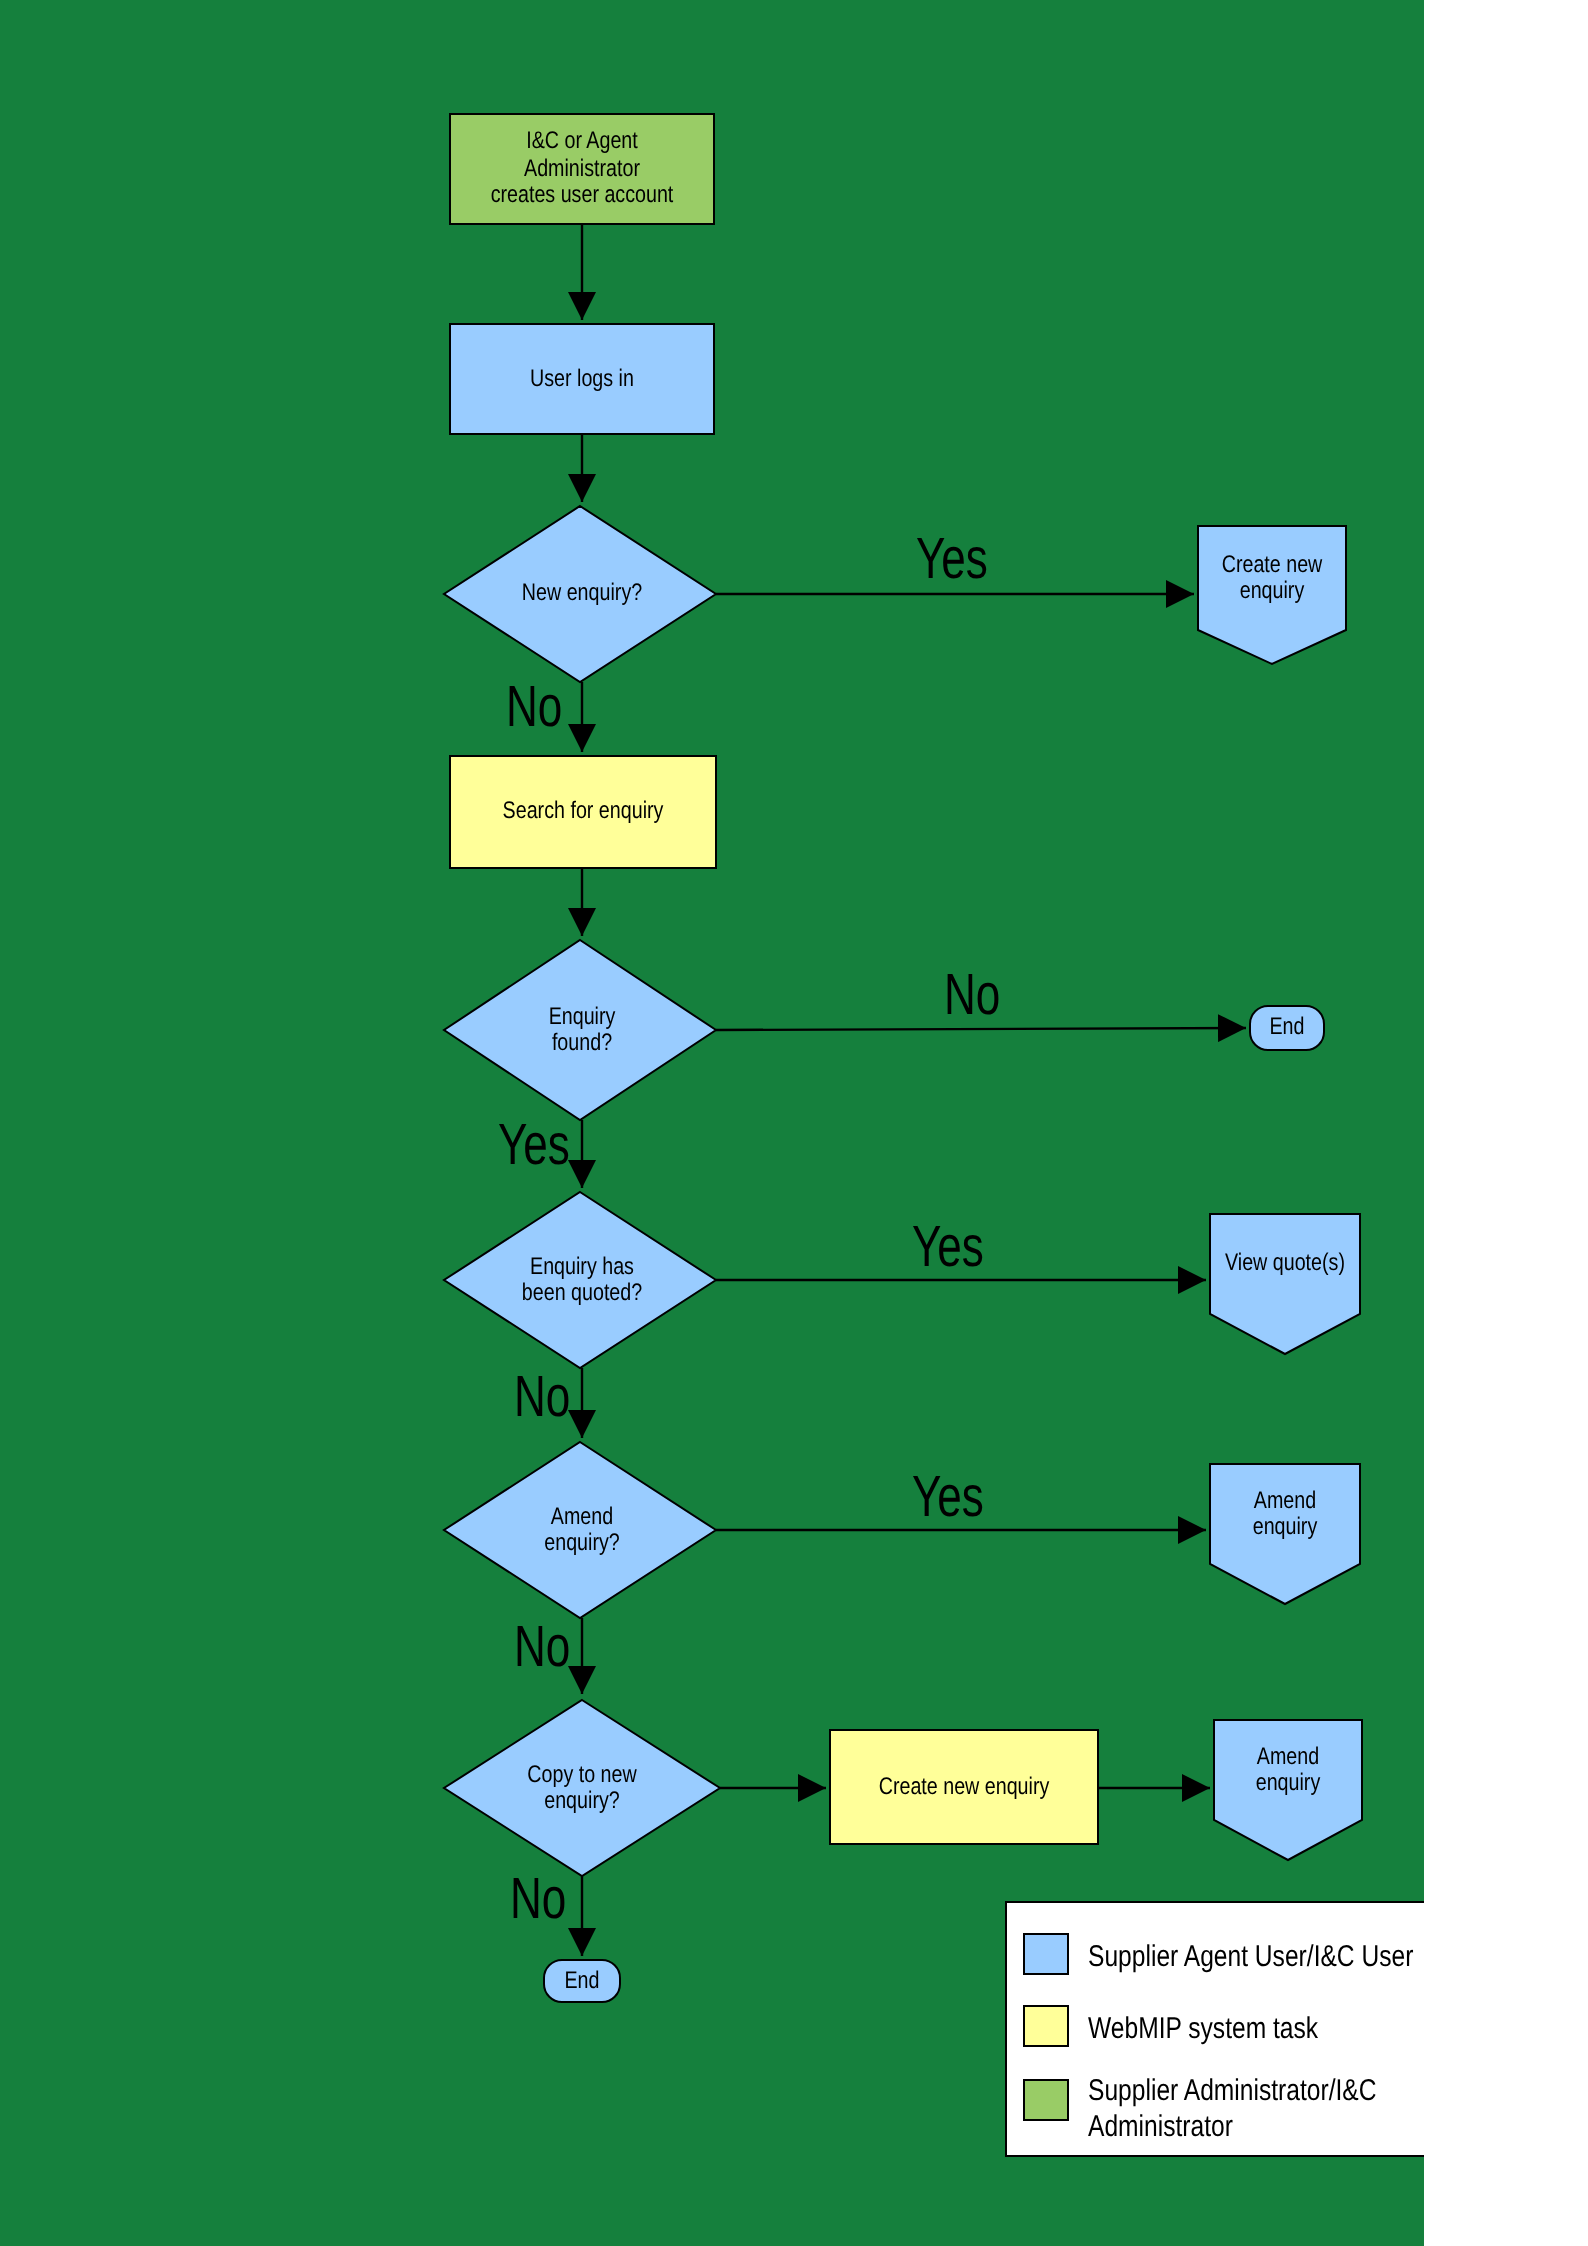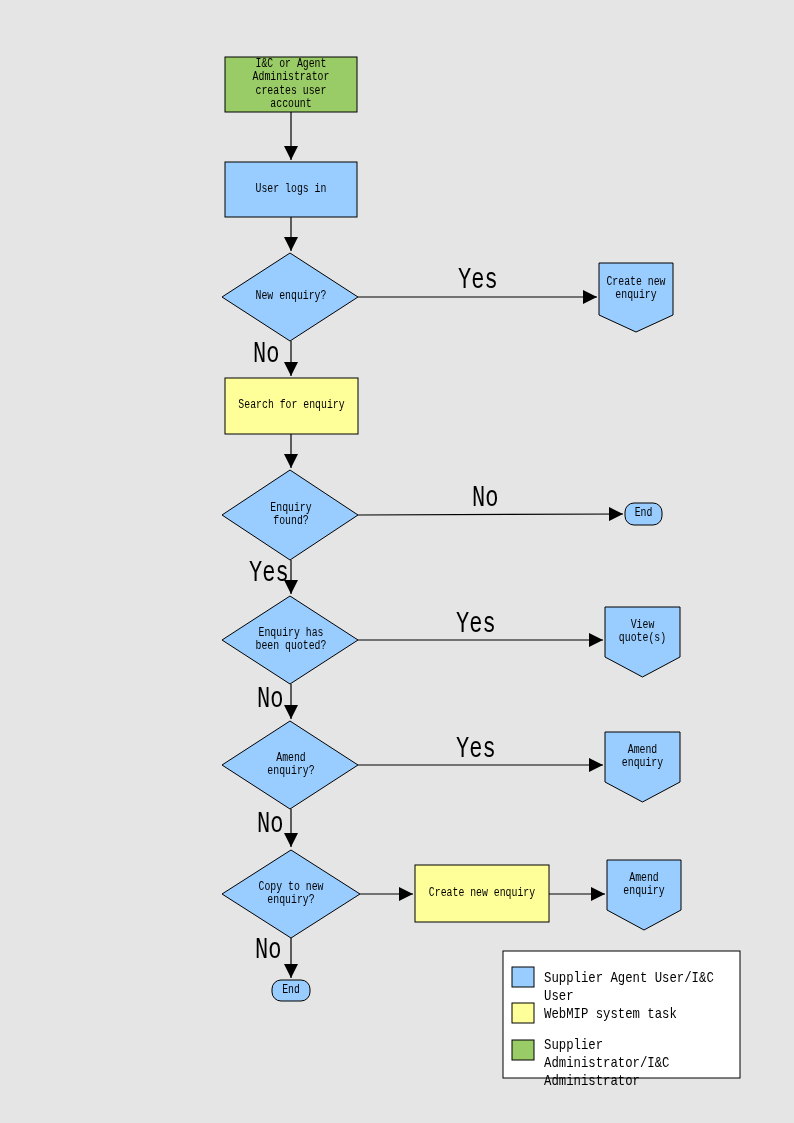--- a/index.html
+++ b/index.html
@@ -1,18 +1,18 @@
 <!DOCTYPE html>
 <html><head>
 <meta charset="utf-8">
 <style>
   html,body { margin:0; padding:0; background:#ffffff; }
   .page {
-    position:relative; width:794px; height:1123px; background:#e5e5e5;
-    font-family:Liberation Mono, monospace; overflow:hidden; color:#000;
+    position:relative; width:712px; height:1123px; background:#15803d;
+    font-family:Liberation Sans, sans-serif; overflow:hidden; color:#000;
   }
   svg.layer { position:absolute; left:0; top:0; }
   
   .nt {
     position:absolute; display:flex; align-items:center; justify-content:center;
     text-align:center; font-size:12px; line-height:1.12; white-space:pre-line;
     transform:scaleX(0.82); color:#000; pointer-events:none;
   }
   .end-label { font-size:12px; }
   

